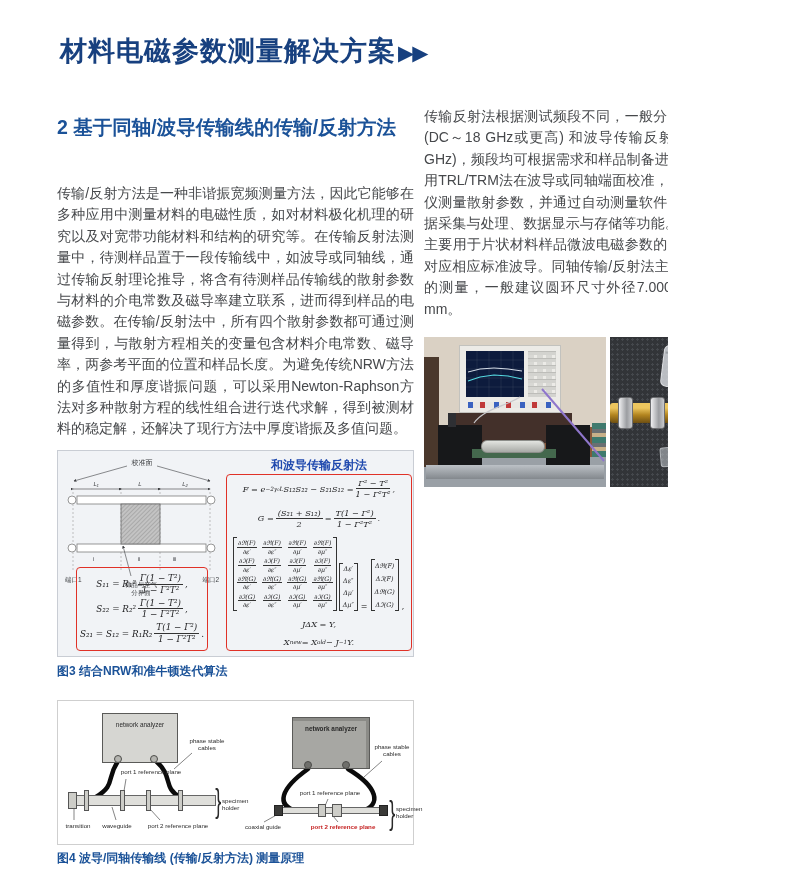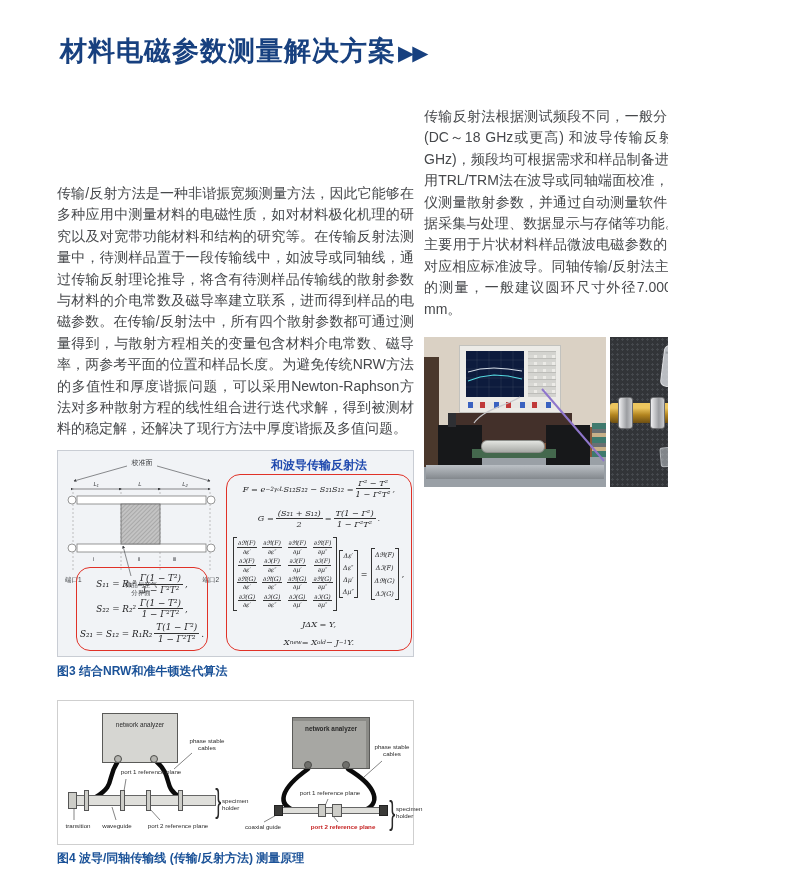--- a/index.html
+++ b/index.html
@@ -14,33 +14,33 @@
                color:#1b5298;line-height:37px;}
   .body-text{font-size:14px;line-height:21.4px;color:#46484b;text-align:justify;margin:0;}
   .body-left{left:57px;top:183px;width:357px;}
   .body-right{left:424px;top:106px;width:358px;}
   .caption{font-size:12px;font-weight:bold;color:#1b5298;}
 
   
   .fig3{left:57px;top:450px;width:357px;height:207px;background:#f1f3f6;border:1px solid #c9cdd4;
         box-sizing:border-box;}
   .fig3-title{left:168px;top:6px;width:186px;text-align:center;font-size:12px;font-weight:bold;color:#1f49ae;}
-  .redbox{border:1.6px solid #e03127;border-radius:14px;box-sizing:border-box;}
+  .redbox{border:1.6px solid #e03127;border-radius:4px;box-sizing:border-box;}
   .rb-right{left:168px;top:23px;width:186px;height:177px;padding:3px 2px;
             display:flex;flex-direction:column;align-items:center;justify-content:space-between;}
   .rb-left{left:18px;top:116px;width:132px;height:84px;padding:4px 2px;
            display:flex;flex-direction:column;align-items:center;justify-content:space-around;}
   .eq{font-family:"DejaVu Serif","Liberation Serif",serif;font-style:italic;color:#1d1d1f;
       display:flex;align-items:center;justify-content:center;white-space:nowrap;}
   .eq sup{font-size:70%;}
   .eq-sm{font-size:8.2px;}
   .eq-l{font-size:8.8px;}
   .frac{display:inline-flex;flex-direction:column;align-items:center;margin:0 2px;line-height:1.25;}
   .frac .num{border-bottom:0.8px solid #333;padding:0 2px;}
-  .mrow{display:flex;align-items:center;}
+  .mrow{display:flex;align-items:flex-end;}
   .mat{position:relative;padding:2px 4px;margin:0 1px;}
   .mat::before,.mat::after{content:"";position:absolute;top:0;bottom:0;width:3px;border:0.8px solid #333;}
   .mat::before{left:0;border-right:none;}
   .mat::after{right:0;border-left:none;}
   .mgrid{display:grid;grid-template-columns:repeat(4,auto);gap:2px 5px;}
   .mf{display:inline-flex;flex-direction:column;align-items:center;font-size:6.2px;line-height:1.2;
       font-family:"DejaVu Serif","Liberation Serif",serif;font-style:italic;color:#1d1d1f;}
   .mf span:first-child{border-bottom:0.6px solid #333;padding:0 1px;}
   .vcol{display:flex;flex-direction:column;gap:4px;font-size:6.4px;align-items:center;
         font-family:"DejaVu Serif","Liberation Serif",serif;font-style:italic;color:#1d1d1f;}
@@ -106,20 +106,21 @@
 </style>
 </head>
 <body>
 
 <div class="page">
 
   <div class="abs main-title">
     <span>材料电磁参数测量解决方案</span><span class="arrows">▶▶</span>
   </div>
 
+  <div class="abs sec-heading">2 基于同轴/波导传输线的传输/反射方法</div>
   <p class="abs body-text body-left">传输/反射方法是一种非谐振宽频测量方法，因此它能够在多种应用中测量材料的电磁性质，如对材料极化机理的研究以及对宽带功能材料和结构的研究等。在传输反射法测量中，待测样品置于一段传输线中，如波导或同轴线，通过传输反射理论推导，将含有待测样品传输线的散射参数与材料的介电常数及磁导率建立联系，进而得到样品的电磁参数。在传输/反射法中，所有四个散射参数都可通过测量得到，与散射方程相关的变量包含材料介电常数、磁导率，两参考平面的位置和样品长度。为避免传统NRW方法的多值性和厚度谐振问题，可以采用Newton-Raphson方法对多种散射方程的线性组合进行迭代求解，得到被测材料的稳定解，还解决了现行方法中厚度谐振及多值问题。</p>
 
   <div class="abs fig3">
     <svg class="abs schem" width="162" height="152" viewBox="0 0 162 152">
       <defs>
         <marker id="ah" markerWidth="5" markerHeight="5" refX="4" refY="2.5" orient="auto">
           <path d="M0,0 L5,2.5 L0,5 z" fill="#3c3e41"></path>
         </marker>
         <pattern id="hatch" width="3" height="3" patternTransform="rotate(45)" patternUnits="userSpaceOnUse">
           <rect width="3" height="3" fill="#c3c3c3"></rect>

